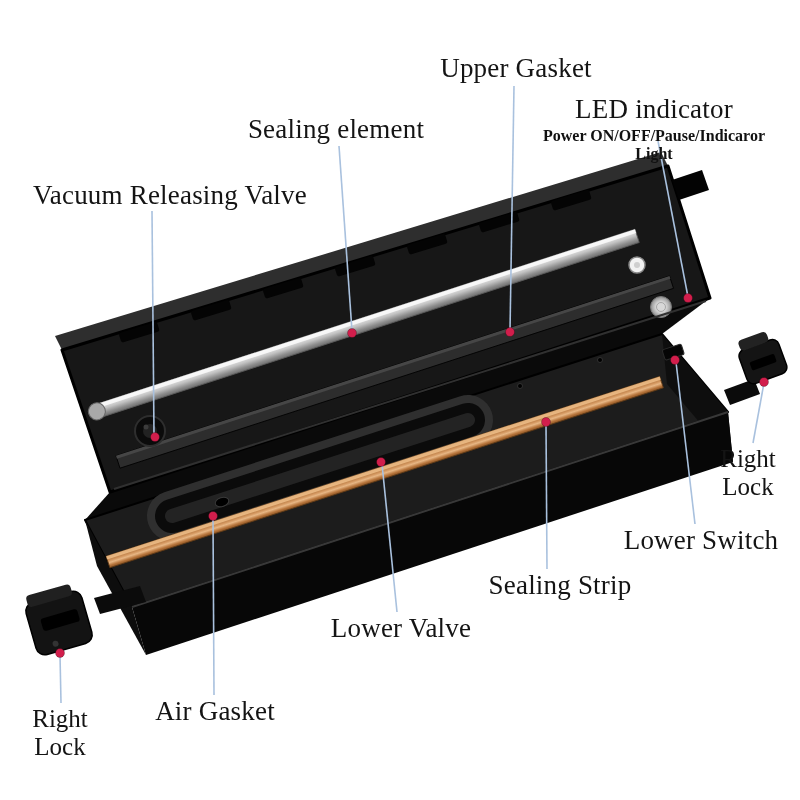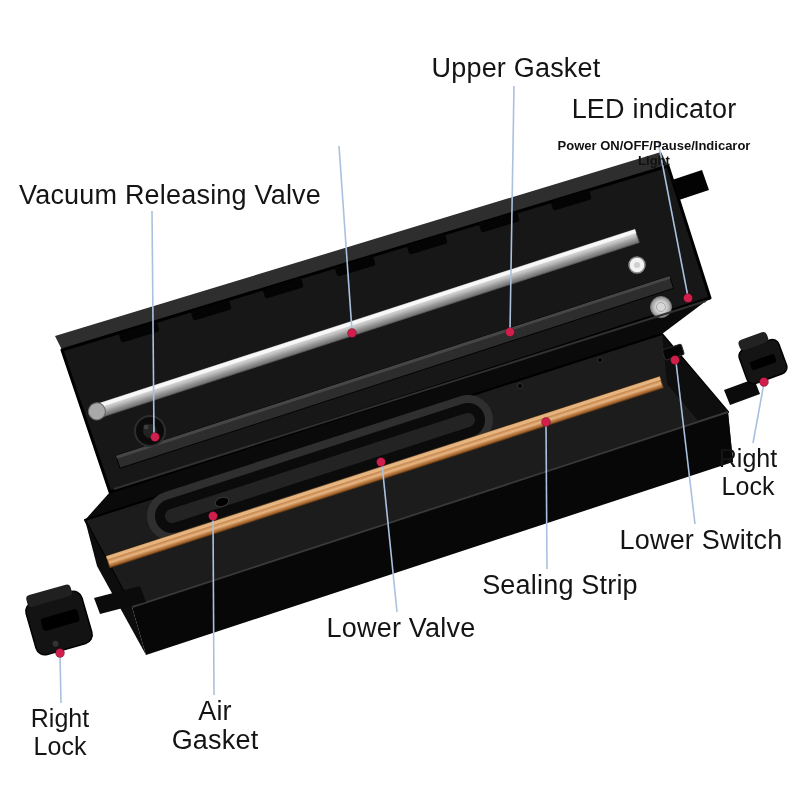--- a/index.html
+++ b/index.html
@@ -1,24 +1,24 @@
 <!DOCTYPE html>
 <html style="--accent: #a9c1de; --dot: #d21e4c;"><head>
 <meta charset="utf-8">
 <style>
   html,body{margin:0;padding:0;background:#ffffff;}
   .stage{
     position:relative;width:800px;height:800px;background:#ffffff;overflow:hidden;
-    font-family:Liberation Sans, sans-serif;
+    font-family:Liberation Serif, serif;
   }
   .stage svg{position:absolute;left:0;top:0;}
   .label{position:absolute;text-align:center;color:#141414;}
   .lbl-main{font-size:27px;line-height:1.08;font-weight:400;letter-spacing:.2px;}
   .lbl-small{font-size:25px;line-height:1.1;font-weight:400;}
-  .lbl-sub{font-size:13px;font-weight:700;margin-top:14px;letter-spacing:0;color:#111;}
+  .lbl-sub{font-size:16px;font-weight:700;margin-top:3px;letter-spacing:0;color:#111;}
   .leader{stroke:var(--accent,#a9c1de);stroke-width:1.6;fill:none;}
   .dot{fill:var(--dot,#d21e4c);stroke:rgba(0,0,0,.25);stroke-width:1;}
 </style>
 </head>
 <body>
 
 <div class="stage">
 
   <svg width="800" height="800" viewBox="0 0 800 800">
     <defs>
@@ -148,20 +148,21 @@
     <circle class="dot" cx="60" cy="653" r="4.5"></circle>
   </svg>
 
   <div class="label lbl-main" style="left:416px;top:54px;width:200px">Upper Gasket</div>
 
   <div class="label" style="left:540px;top:95px;width:228px">
     <div class="lbl-main">LED indicator</div>
     <div class="lbl-sub">Power ON/OFF/Pause/Indicaror Light</div>
   </div>
 
+  <div class="label lbl-main" style="left:231px;top:115px;width:210px">Sealing element</div>
 
   <div class="label lbl-main" style="left:5px;top:181px;width:330px">Vacuum Releasing Valve</div>
 
   <div class="label lbl-small" style="left:699px;top:445px;width:98px">Right Lock</div>
 
   <div class="label lbl-main" style="left:616px;top:526px;width:170px">Lower Switch</div>
 
   <div class="label lbl-main" style="left:476px;top:571px;width:168px">Sealing Strip</div>
 
   <div class="label lbl-main" style="left:316px;top:614px;width:170px">Lower Valve</div>

